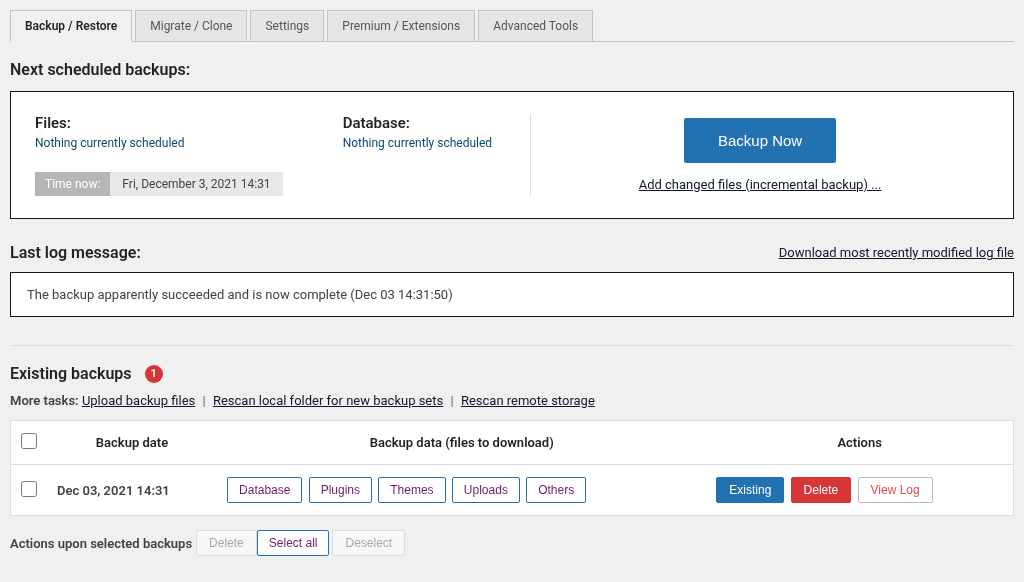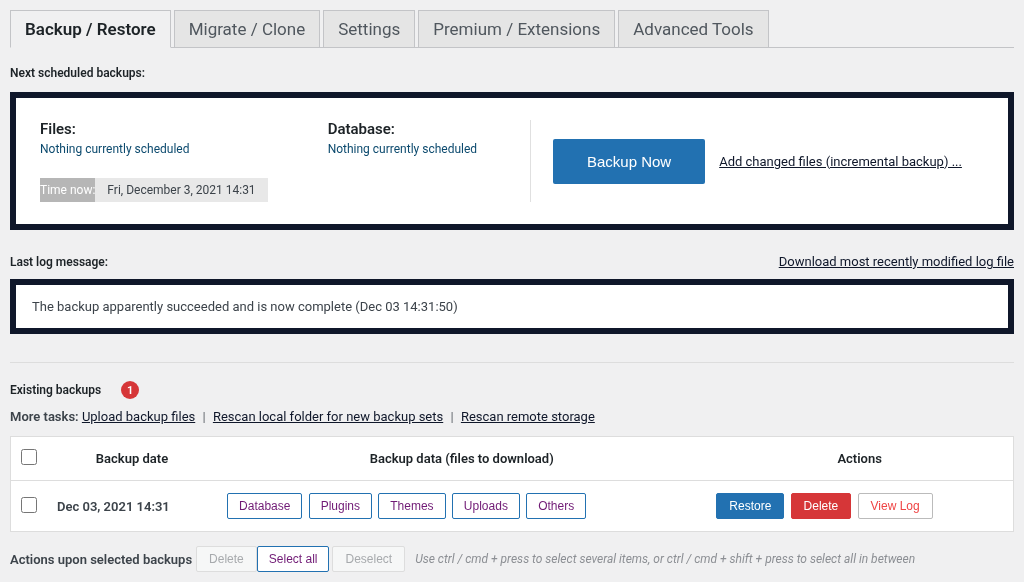--- a/index.html
+++ b/index.html
@@ -1,42 +1,42 @@
 <!DOCTYPE html>
 <html><head>
   <meta charset="utf-8">
   <style>
     * { box-sizing: border-box; margin: 0; padding: 0; }
     body { font-family: -apple-system, BlinkMacSystemFont, "Segoe UI", Roboto, sans-serif; background: #f0f0f1; color: #3c434a; font-size: 13px; width: 1024px; padding: 10px; }
     
     .tabs { display: flex; border-bottom: 1px solid #c3c4c7; }
-    .tab { padding: 8px 14px; background: #e5e5e5; border: 1px solid #c3c4c7; border-bottom: none; margin-right: 3px; cursor: pointer; font-size: 17px; color: #50575e; }
+    .tab { padding: 8px 14px; background: #e5e5e5; border: 1px solid #c3c4c7; border-bottom: none; margin-right: 3px; cursor: pointer; font-size: 12px; color: #50575e; }
     .tab.active { background: #f0f0f1; border-bottom: 1px solid #f0f0f1; margin-bottom: -1px; font-weight: 600; color: #1d2327; }
     
-    h2 { font-size: 12px; font-weight: 600; color: #1d2327; margin: 18px 0 12px 0; }
+    h2 { font-size: 16px; font-weight: 600; color: #1d2327; margin: 18px 0 12px 0; }
     
-    .panel { background: #fff; border: 6px solid #0f172a; padding: 22px 24px; }
+    .panel { background: #fff; border: 1px solid #0f172a; padding: 22px 24px; }
     .sched-panel { display: flex; }
     .sched-left { flex: 1; display: flex; gap: 60px; border-right: 1px solid #e0e0e0; padding-right: 20px; }
     .sched-block h3 { font-size: 15px; font-weight: 600; color: #1d2327; margin-bottom: 4px; }
     .sched-block p { color: #0c4a6e; font-size: 12px; }
     .time-row { margin-top: 22px; }
-    .time-label { display: inline-block; background: #b6b6b6; color: #fff; padding: 5px 0; font-size: 12px; }
+    .time-label { display: inline-block; background: #b6b6b6; color: #fff; padding: 5px 10px; font-size: 12px; }
     .time-value { display: inline-block; background: #e8e8e8; color: #3c434a; padding: 5px 12px; font-size: 12px; }
-    .sched-right { flex: 0 0 48%; display: flex; flex-direction: row; align-items: center; justify-content: center; gap: 14px; }
+    .sched-right { flex: 0 0 48%; display: flex; flex-direction: column; align-items: center; justify-content: center; gap: 14px; }
     .btn-primary { background: #2271b1; color: #fff; border: none; padding: 14px 34px; font-size: 15px; cursor: pointer; border-radius: 2px; }
     .link { color: #0f172a; text-decoration: underline; font-size: 13px; cursor: pointer; }
     
     .log-header { display: flex; justify-content: space-between; align-items: center; margin-top: 24px; }
     .log-header h2 { margin: 0; }
     .log-panel { padding: 14px 16px; margin-top: 10px; font-size: 13px; }
     
     .divider { border-top: 1px solid #ddd; margin-top: 28px; }
     
-    .existing-header { display: flex; align-items: center; gap: 20px; margin-top: 18px; }
+    .existing-header { display: flex; align-items: center; gap: 13px; margin-top: 18px; }
     .existing-header h2 { margin: 0; }
     .badge { display: inline-flex; align-items: center; justify-content: center; width: 18px; height: 18px; background: #d63638; color: #fff; border-radius: 50%; font-size: 11px; font-weight: 600; }
     .more-tasks { margin: 10px 0 12px 0; font-size: 13px; }
     .more-tasks strong { font-weight: 600; }
     .sep { color: #646970; margin: 0 4px; }
     
     table { width: 100%; border-collapse: collapse; background: #fff; border: 1px solid #ddd; }
     th, td { text-align: left; padding: 12px 10px; font-size: 13px; }
     thead th { border-bottom: 1px solid #ddd; font-weight: 600; color: #1d2327; text-align: center; }
     tbody td { border-top: 1px solid #eee; }
@@ -125,27 +125,26 @@
       <td class="col-check"><input type="checkbox" style=""></td>
       <td class="date-cell">Dec 03, 2021 14:31</td>
       <td>
         <button class="btn-outline">Database</button>
         <button class="btn-outline">Plugins</button>
         <button class="btn-outline">Themes</button>
         <button class="btn-outline">Uploads</button>
         <button class="btn-outline">Others</button>
       </td>
       <td>
-        <button class="btn-blue">Restore</button>
+        <button class="btn-blue">Existing</button>
         <button class="btn-red">Delete</button>
         <button class="btn-gray">View Log</button>
       </td>
     </tr>
   </tbody>
 </table>
 
 <div class="bulk-row">
   <strong>Actions upon selected backups</strong>
   <button class="btn-disabled">Delete</button>
   <button class="btn-outline">Select all</button>
   <button class="btn-disabled">Deselect</button>
-  <span class="hint">Use ctrl / cmd + press to select several items, or ctrl / cmd + shift + press to select all in between</span>
 </div>
 
 </body></html>

